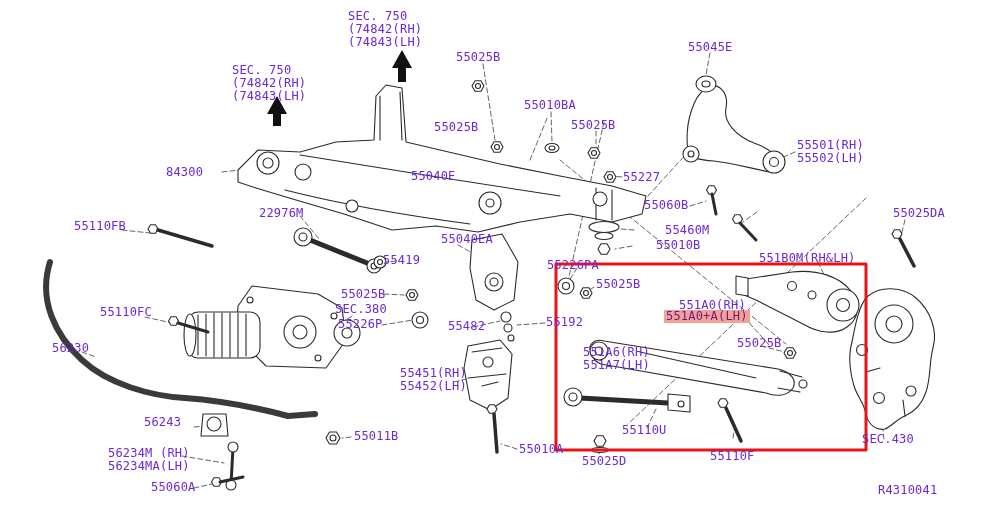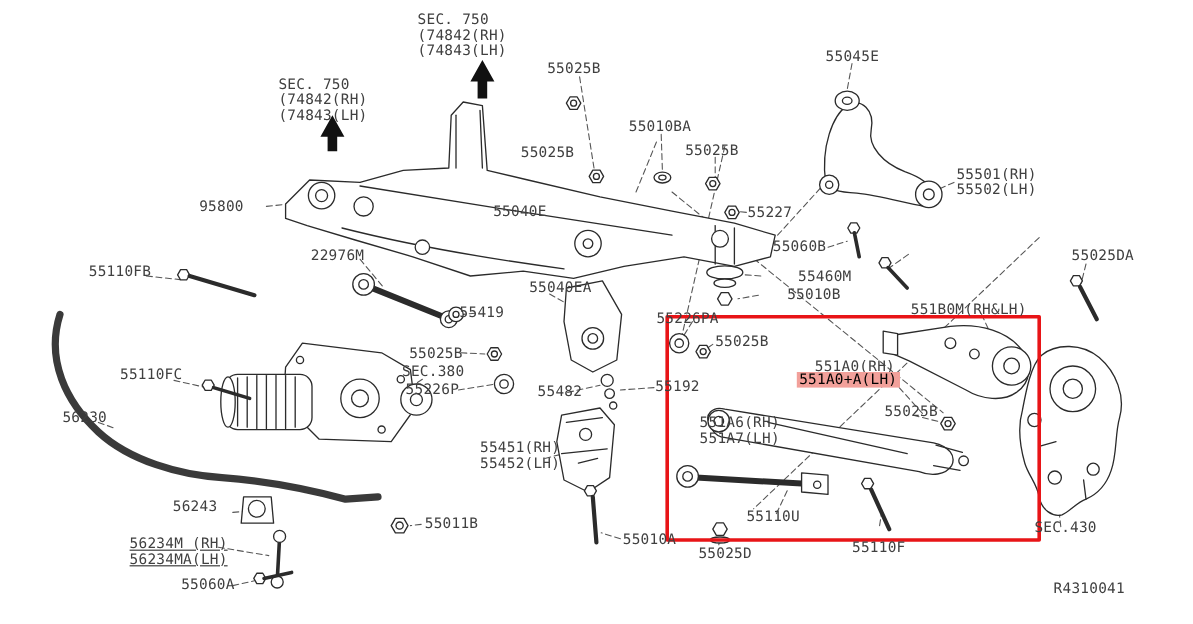--- a/index.html
+++ b/index.html
@@ -3,24 +3,24 @@
 <meta charset="utf-8">
 <style>
   html,body{margin:0;padding:0;background:#fff;}
   #diagram-canvas{
     position:relative;width:994px;height:520px;background:#fff;overflow:hidden;
     font-family:"DejaVu Sans Mono", monospace;
   }
   #drawing{position:absolute;left:0;top:0;z-index:1;}
   #labels-layer{position:absolute;left:0;top:0;width:994px;height:520px;z-index:2;pointer-events:none;}
   .part-label{
-    position:absolute;font-size:12px;line-height:13px;color:#404040;
+    position:absolute;font-size:12px;line-height:13px;color:#6d28d9;
     white-space:nowrap;letter-spacing:0.2px;background:rgba(255,255,255,0.0);
   }
-  .part-label.highlighted{background:#f2a09a;color:#000000;padding:0 2px;}
+  .part-label.highlighted{background:#f2a09a;color:#701a75;padding:0 2px;}
   svg path, svg circle, svg ellipse, svg rect, svg line, svg polyline{vector-effect:non-scaling-stroke;}
 </style>
 </head>
 <body>
 
 <div id="diagram-canvas">
 
   <svg id="drawing" width="994" height="520" viewBox="0 0 994 520" fill="none" stroke="#2b2b2b" stroke-width="1.1" stroke-linejoin="round" stroke-linecap="round">
 
     <g stroke="#555" stroke-width="0.9" stroke-dasharray="5 3">
@@ -278,21 +278,21 @@
         <div>55025B</div>
       </div>
       <div class="part-label" style="left: 571px; top: 119px;">
         <div>55025B</div>
       </div>
       <div class="part-label" style="left: 797px; top: 139px;">
         <div>55501(RH)</div>
         <div>55502(LH)</div>
       </div>
       <div class="part-label" style="left: 166px; top: 166px;">
-        <div>95800</div>
+        <div>84300</div>
       </div>
       <div class="part-label" style="left: 411px; top: 170px;">
         <div>55040E</div>
       </div>
       <div class="part-label" style="left: 623px; top: 171px;">
         <div>55227</div>
       </div>
       <div class="part-label" style="left: 644px; top: 199px;">
         <div>55060B</div>
       </div>
@@ -372,21 +372,21 @@
       </div>
       <div class="part-label" style="left: 622px; top: 424px;">
         <div>55110U</div>
       </div>
       <div class="part-label" style="left: 710px; top: 414px; margin-top: 36px;">
         <div>55110F</div>
       </div>
       <div class="part-label" style="left: 519px; top: 443px;">
         <div>55010A</div>
       </div>
-      <div class="part-label" style="left: 108px; top: 447px; text-decoration: underline;">
+      <div class="part-label" style="left: 108px; top: 447px;">
         <div>56234M (RH)</div>
         <div>56234MA(LH)</div>
       </div>
       <div class="part-label" style="left: 582px; top: 455px;">
         <div>55025D</div>
       </div>
       <div class="part-label" style="left: 862px; top: 433px;">
         <div>SEC.430</div>
       </div>
       <div class="part-label" style="left: 151px; top: 481px;">

